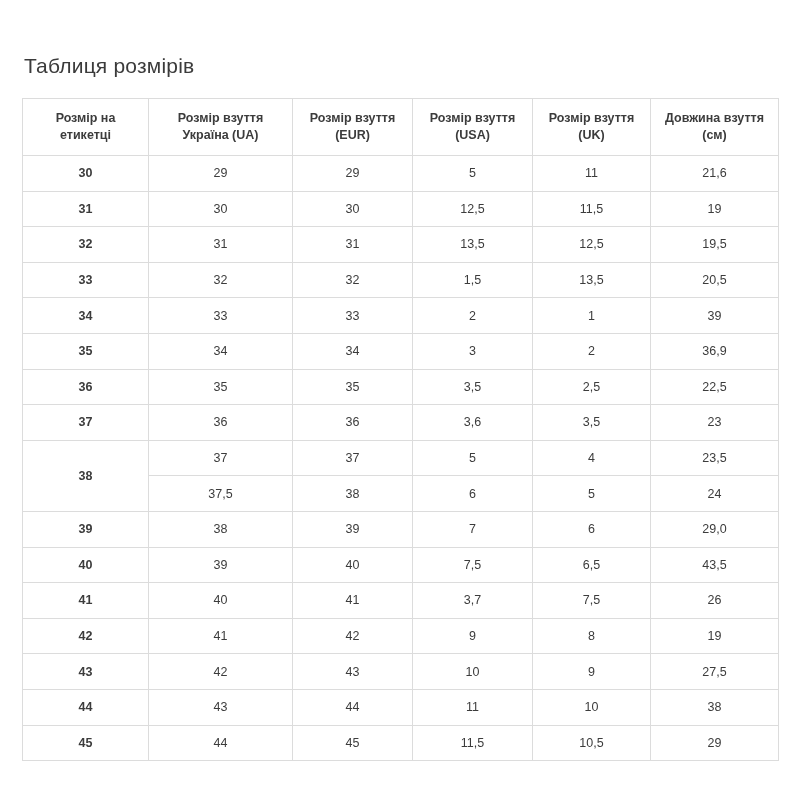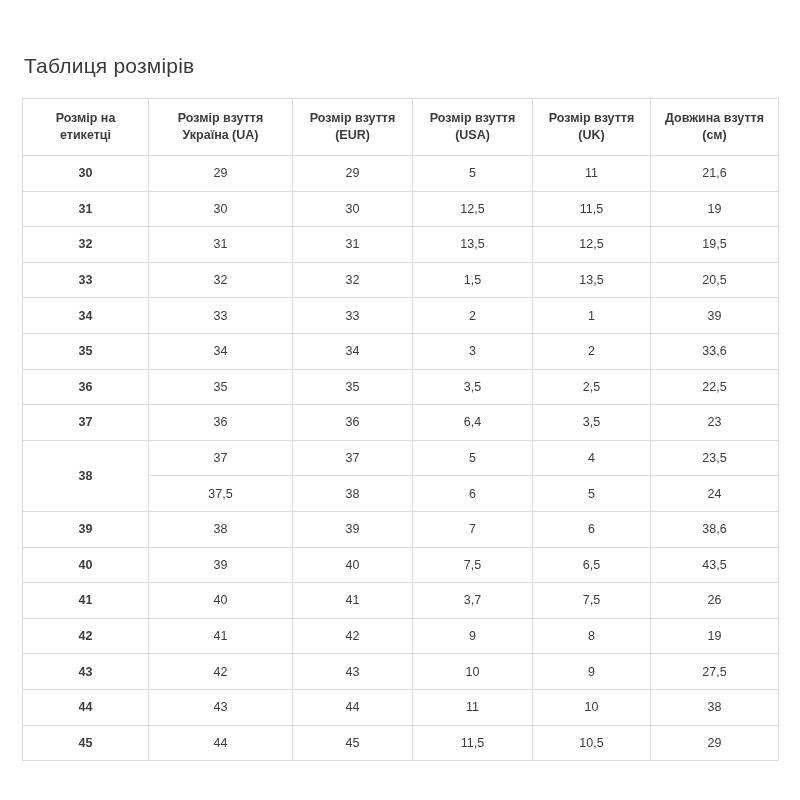--- a/index.html
+++ b/index.html
@@ -137,35 +137,35 @@
             <td>2</td>
             <td>1</td>
             <td>39</td>
           </tr>
           <tr>
             <td class="label-col">35</td>
             <td>34</td>
             <td>34</td>
             <td>3</td>
             <td>2</td>
-            <td>33,6</td>
+            <td>36,9</td>
           </tr>
           <tr>
             <td class="label-col">36</td>
             <td>35</td>
             <td>35</td>
             <td>3,5</td>
             <td>2,5</td>
             <td>22,5</td>
           </tr>
           <tr>
             <td class="label-col">37</td>
             <td>36</td>
             <td>36</td>
-            <td>6,4</td>
+            <td>3,6</td>
             <td>3,5</td>
             <td>23</td>
           </tr>
           <tr>
             <td class="label-col" rowspan="2">38</td>
             <td>37</td>
             <td>37</td>
             <td>5</td>
             <td>4</td>
             <td>23,5</td>
@@ -176,21 +176,21 @@
             <td>6</td>
             <td>5</td>
             <td>24</td>
           </tr>
           <tr>
             <td class="label-col">39</td>
             <td>38</td>
             <td>39</td>
             <td>7</td>
             <td>6</td>
-            <td>38,6</td>
+            <td>29,0</td>
           </tr>
           <tr>
             <td class="label-col">40</td>
             <td>39</td>
             <td>40</td>
             <td>7,5</td>
             <td>6,5</td>
             <td>43,5</td>
           </tr>
           <tr>

